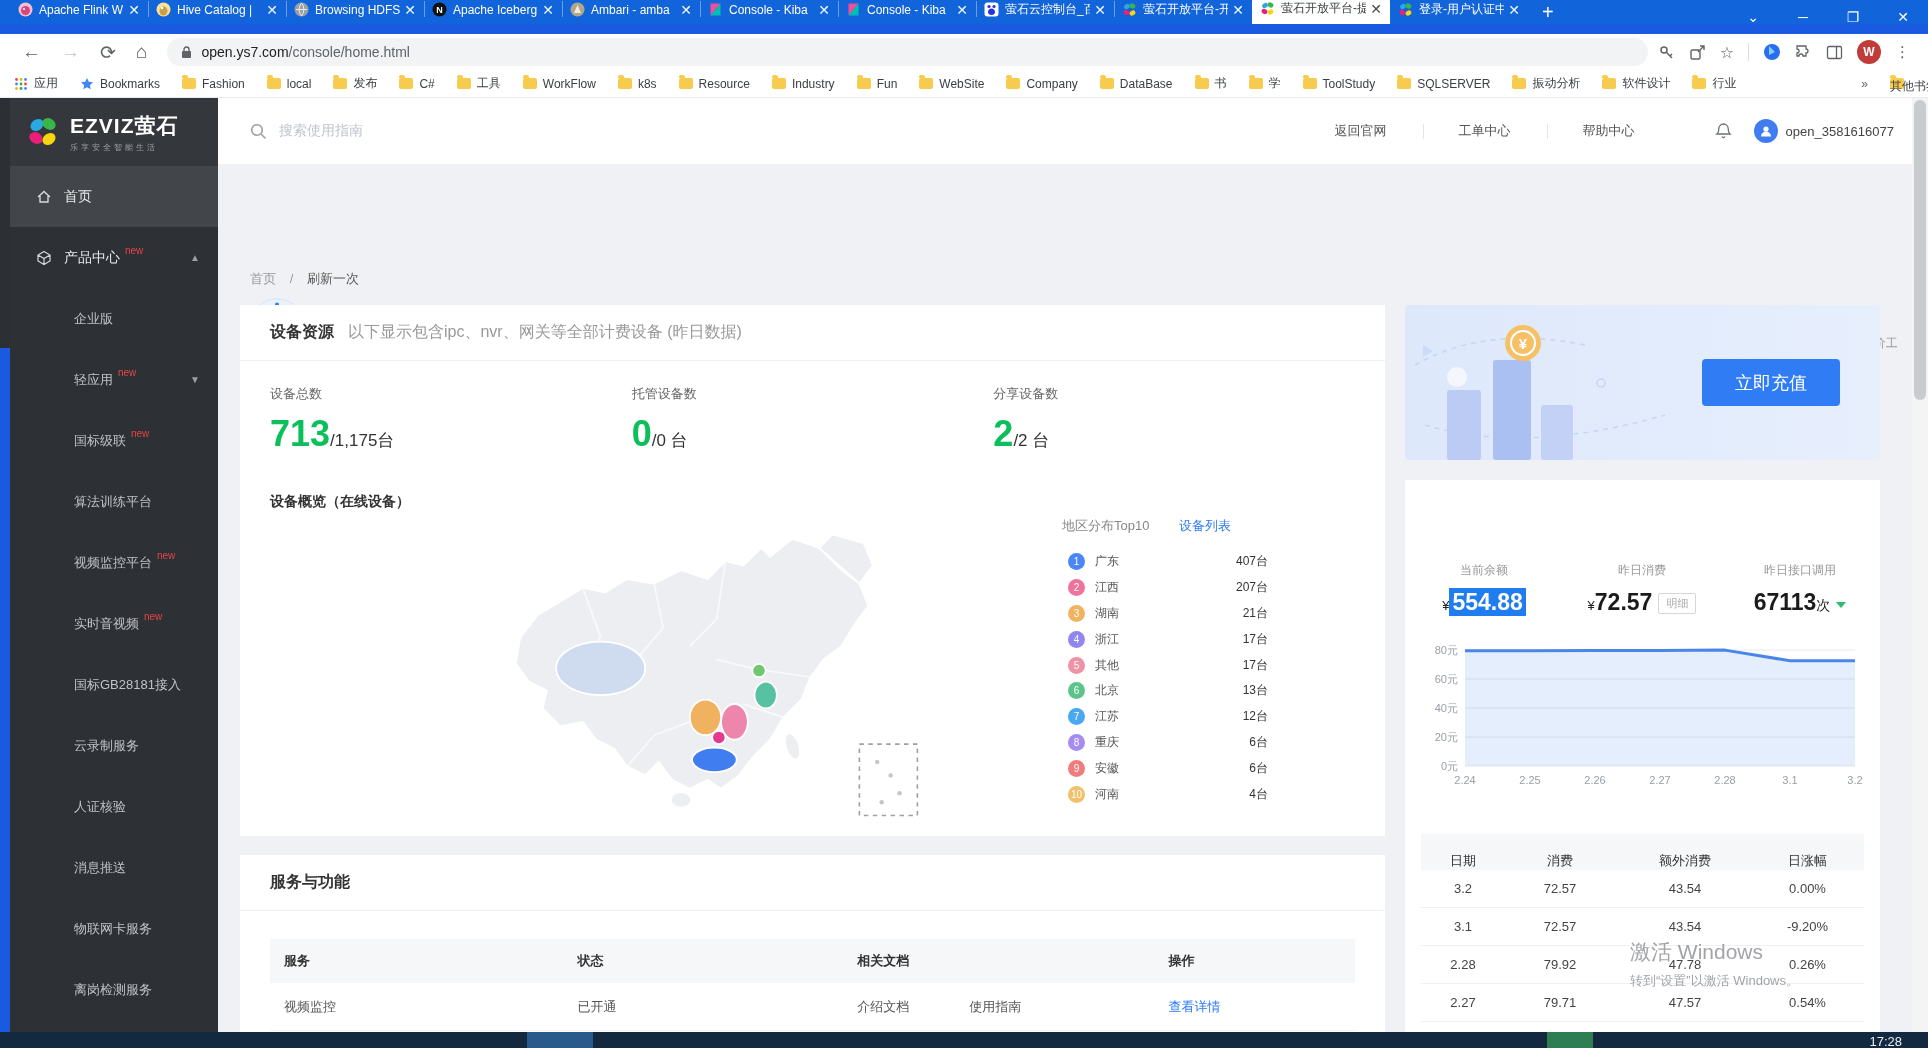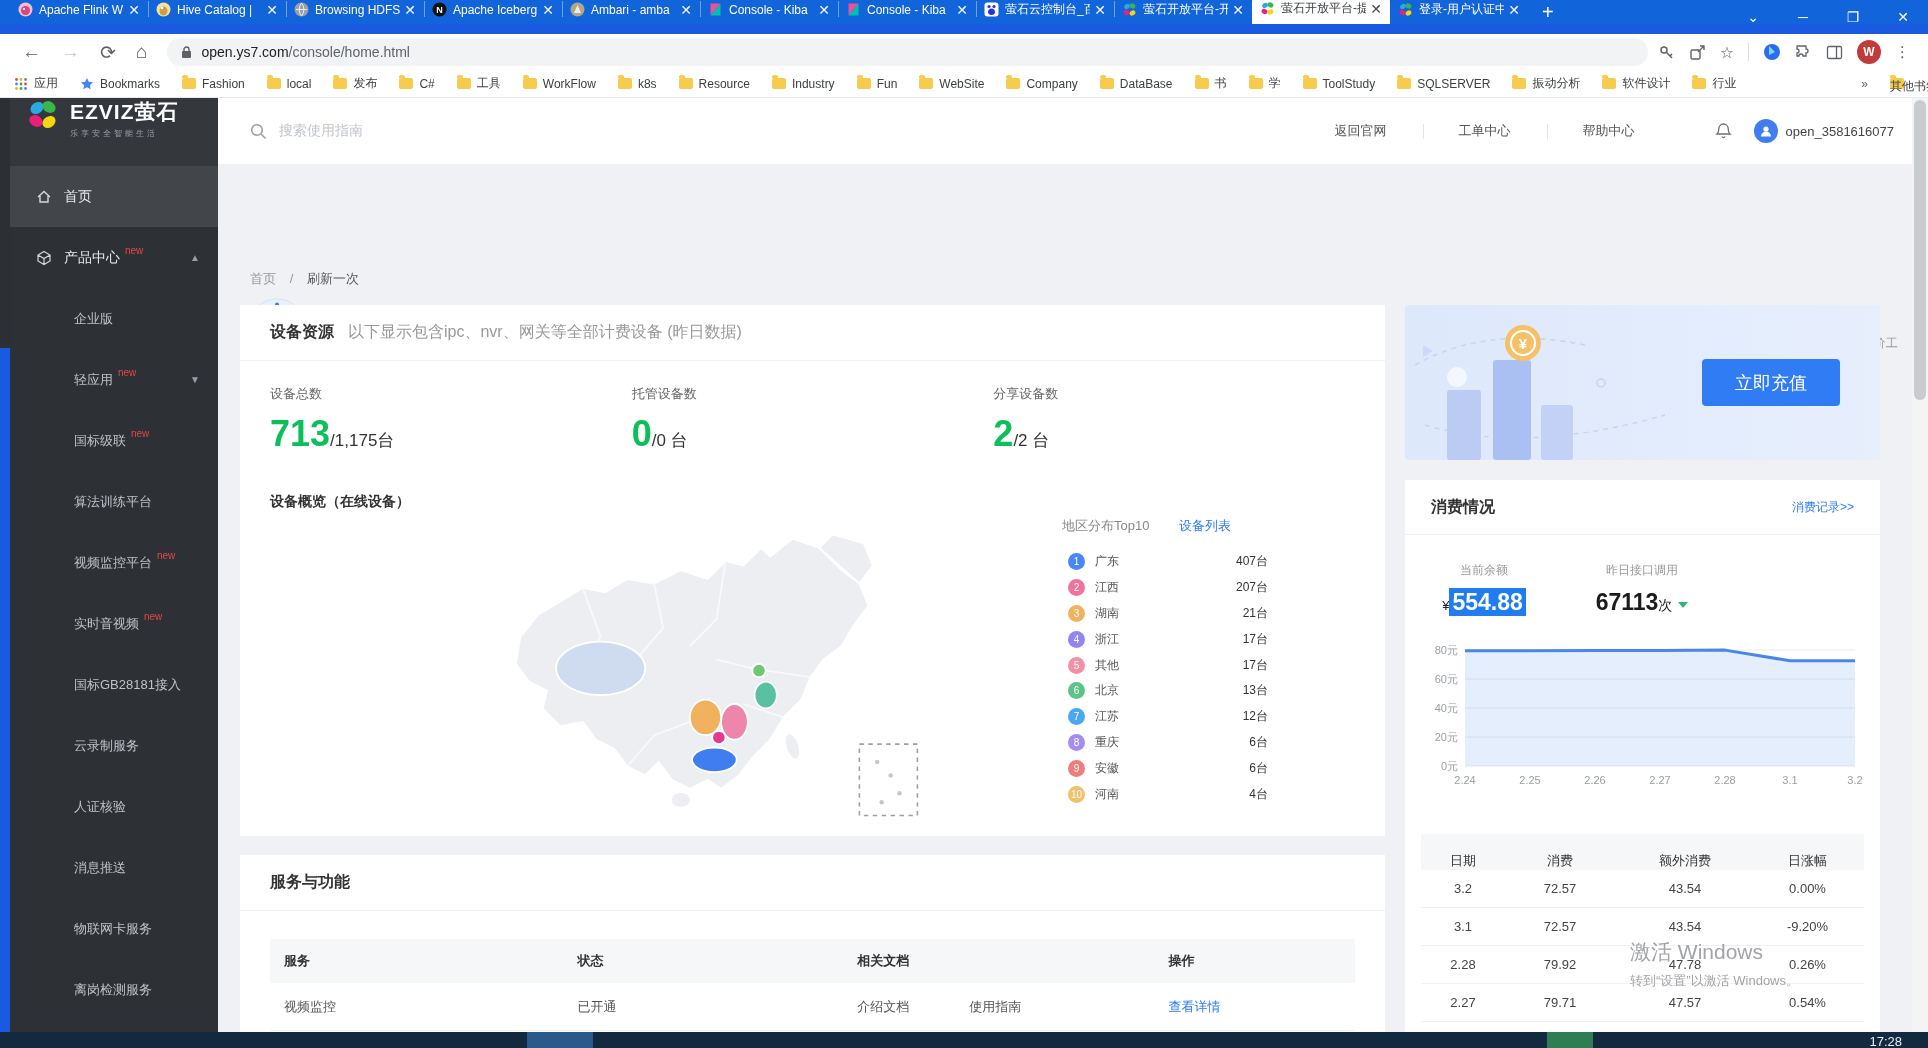--- a/index.html
+++ b/index.html
@@ -45,21 +45,21 @@
 .taskbar{position:absolute;left:0;top:1032px;width:1928px;height:16px;background:#13293f}
 .tb-seg1{position:absolute;left:527px;top:0;width:66px;height:16px;background:#2a5a8c}
 .tb-seg2{position:absolute;left:1547px;top:0;width:46px;height:16px;background:#2f7d52}
 .tb-time{position:absolute;right:26px;top:2px;color:#e8eef5;font-size:13px}
 
 
 .page{position:absolute;left:10px;top:98px;width:1918px;height:934px;background:#f0f1f4;overflow:hidden}
 
 
 .sidebar{position:absolute;left:0;top:0;width:208px;height:934px;background:#2d3035;color:#f0f1f2}
-.logo{height:68px;background:#34373c;display:flex;align-items:flex-start;padding-left:16px}
+.logo{height:68px;background:#34373c;display:flex;align-items:center;padding-left:16px}
 .logo-txt{margin-left:10px}
 .logo-name{font-size:21px;font-weight:bold;letter-spacing:1px;color:#fff}
 .logo-tag{font-size:8px;letter-spacing:3px;color:#9aa0a6;margin-top:2px}
 .snav-item{height:61px;display:flex;align-items:center;padding-left:26px;font-size:14px;color:#e9eaec;position:relative}
 .snav-item.selected{background:#42464b}
 .snav-item .nicon{margin-right:12px;display:flex}
 .snav-sub{height:61px;display:flex;align-items:center;padding-left:64px;font-size:13px;color:#bfc2c7;position:relative}
 .newbadge{color:#e64545;font-size:10px;margin-left:5px;position:relative;top:-7px}
 .chev{position:absolute;right:18px;color:#9aa0a6;font-size:10px}
 
@@ -746,28 +746,28 @@
         <circle cx="118" cy="38" r="18" fill="#f6c066"></circle>
         <circle cx="118" cy="38" r="12" fill="none" stroke="#fff" stroke-width="2"></circle>
         <text x="118" y="44" font-size="15" fill="#fff" text-anchor="middle" font-weight="bold">¥</text>
         <circle cx="196" cy="78" r="4" fill="none" stroke="#c6d4f6" stroke-width="1.5"></circle>
         <path d="M18 40l10 6-10 6z" fill="#cdd9f8"></path>
       </svg>
       <button class="recharge">立即充值</button>
     </div>
 
     <div class="card card-cons">
-      <div class="cons-head">
-        <span class="cons-title">消费情况</span>
-        <span class="cons-link">消费记录&gt;&gt;</span>
-      </div>
       <div class="cons-stats">
         <div class="cstat">
           <div class="cstat-label">当前余额</div>
           <div class="cstat-val"><span class="cur">¥</span><span class="selblue">554.88</span></div>
+        </div>
+        <div class="cstat">
+          <div class="cstat-label">昨日消费</div>
+          <div class="cstat-val"><span class="cur">¥</span><span>72.57</span><span class="mingxi">明细</span></div>
         </div>
         <div class="cstat">
           <div class="cstat-label">昨日接口调用</div>
           <div class="cstat-val"><span>67113</span><span class="unit">次</span><span class="caret-dn"></span></div>
         </div>
       </div>
       <div class="chartwrap">
         <svg id="consChart" width="448" height="176" viewBox="0 0 448 176">
             <line x1="46" x2="436" y1="12" y2="12" stroke="#e7eaef" stroke-width="1"></line>
             <text x="39" y="16" text-anchor="end" font-size="11" fill="#9aa0a6">80元</text>

